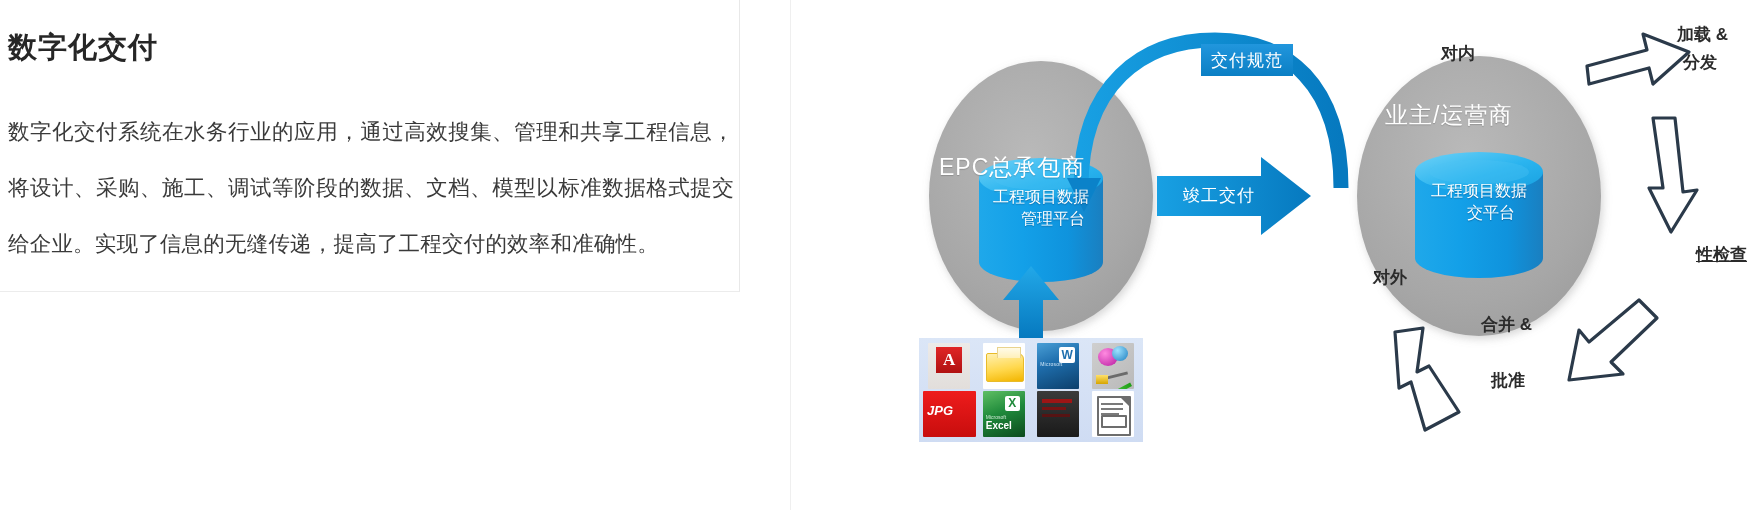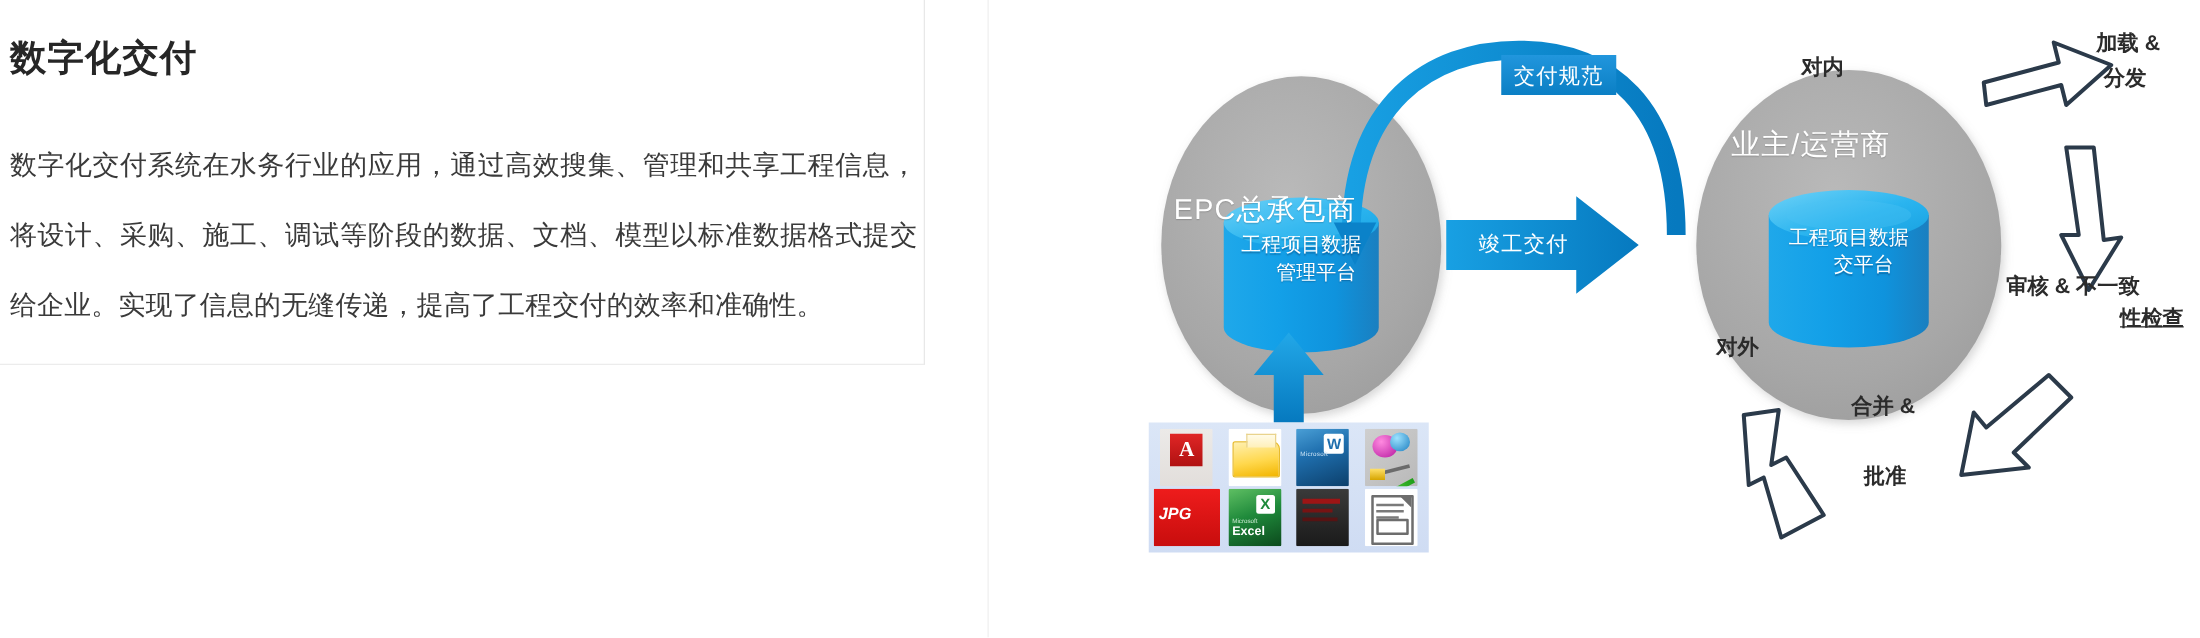--- a/index.html
+++ b/index.html
@@ -304,21 +304,20 @@
 
     <div class="blue-chip" style="left:410px; top:44px; width:92px; height:32px;">交付规范</div>
     <div class="blue-chip" style="left:382px; top:163px; width:92px; height:64px; background:none;">竣工交付</div>
 
     <div class="side-label" style="left:650px; top:42px;">对内</div>
     <div class="side-label" style="left:582px; top:266px;">对外</div>
 
     <div class="flow-label" style="left:886px; top:22px; width:86px; text-align:left;">加载 &amp;</div>
     <div class="flow-label" style="left:892px; top:50px; width:86px; text-align:left;">分发</div>
 
-    <div class="flow-label" style="left:814px; top:216px; width:150px; text-align:left;">审核 &amp; 不一致</div>
     <div class="flow-label" style="left:836px; top:242px; width:120px; text-align:right;text-decoration:underline;">性检查</div>
 
     <div class="flow-label" style="left:690px; top:312px; width:90px; text-align:left;">合并 &amp;</div>
     <div class="flow-label" style="left:700px; top:368px; width:90px; text-align:left;">批准</div>
 
     <div id="file-grid">
 
       <div class="file-cell">
         <span class="ic ic-pdf">
           <span class="sq">A</span>

